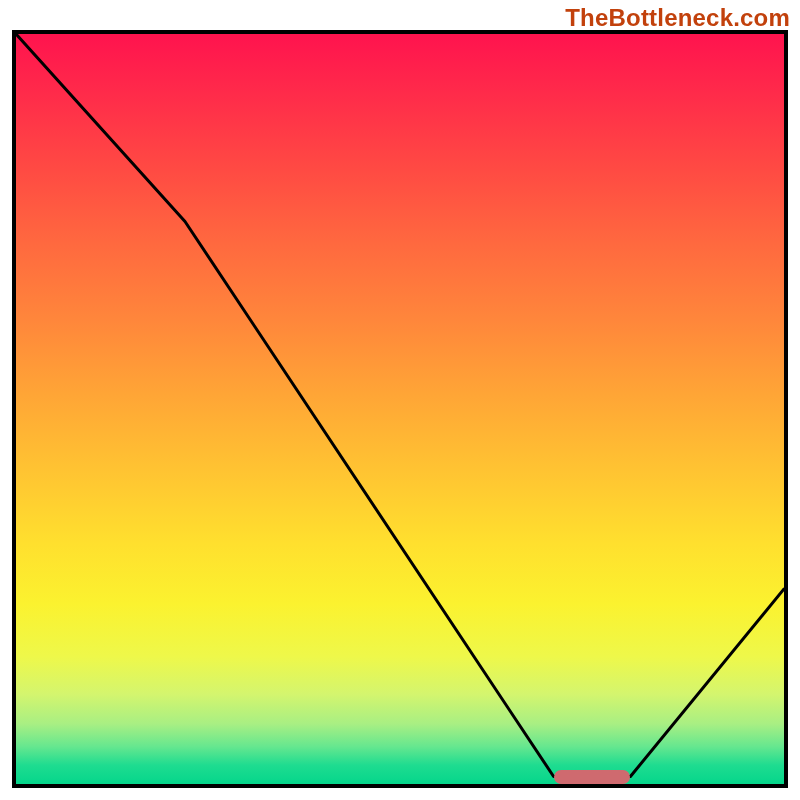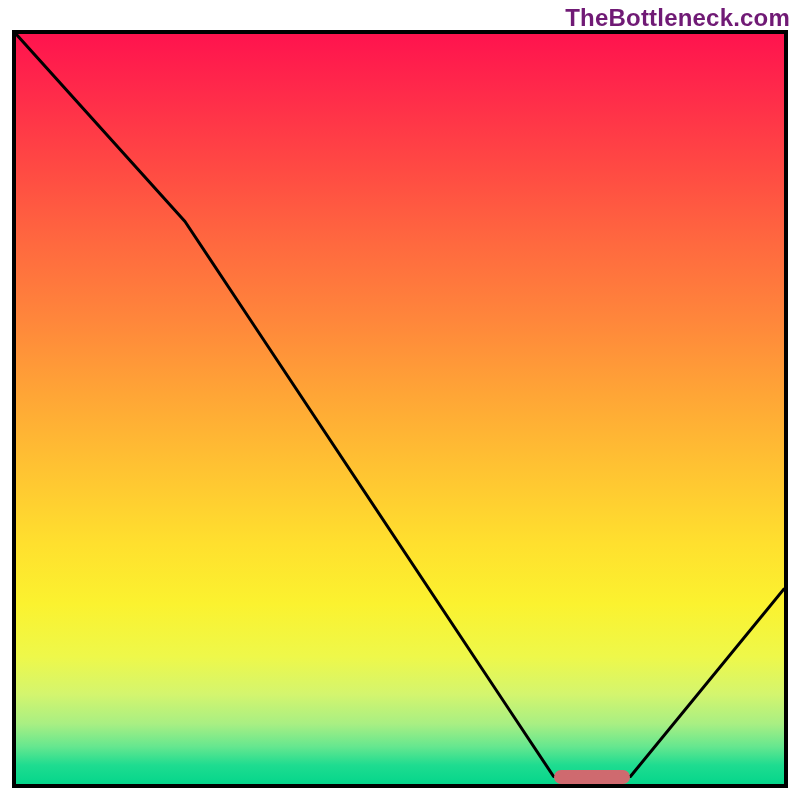--- a/index.html
+++ b/index.html
@@ -13,21 +13,21 @@
   }
   .wrap {
     position: relative;
     width: 800px;
     height: 800px;
   }
   .watermark {
     position: absolute;
     top: 4px;
     right: 10px;
-    color: #701a75;
+    color: #c2410c;
     font-weight: 700;
     font-size: 24px;
     letter-spacing: 0.2px;
     z-index: 5;
   }
   .plot {
     position: absolute;
     left: 12px;
     top: 30px;
     width: 776px;

